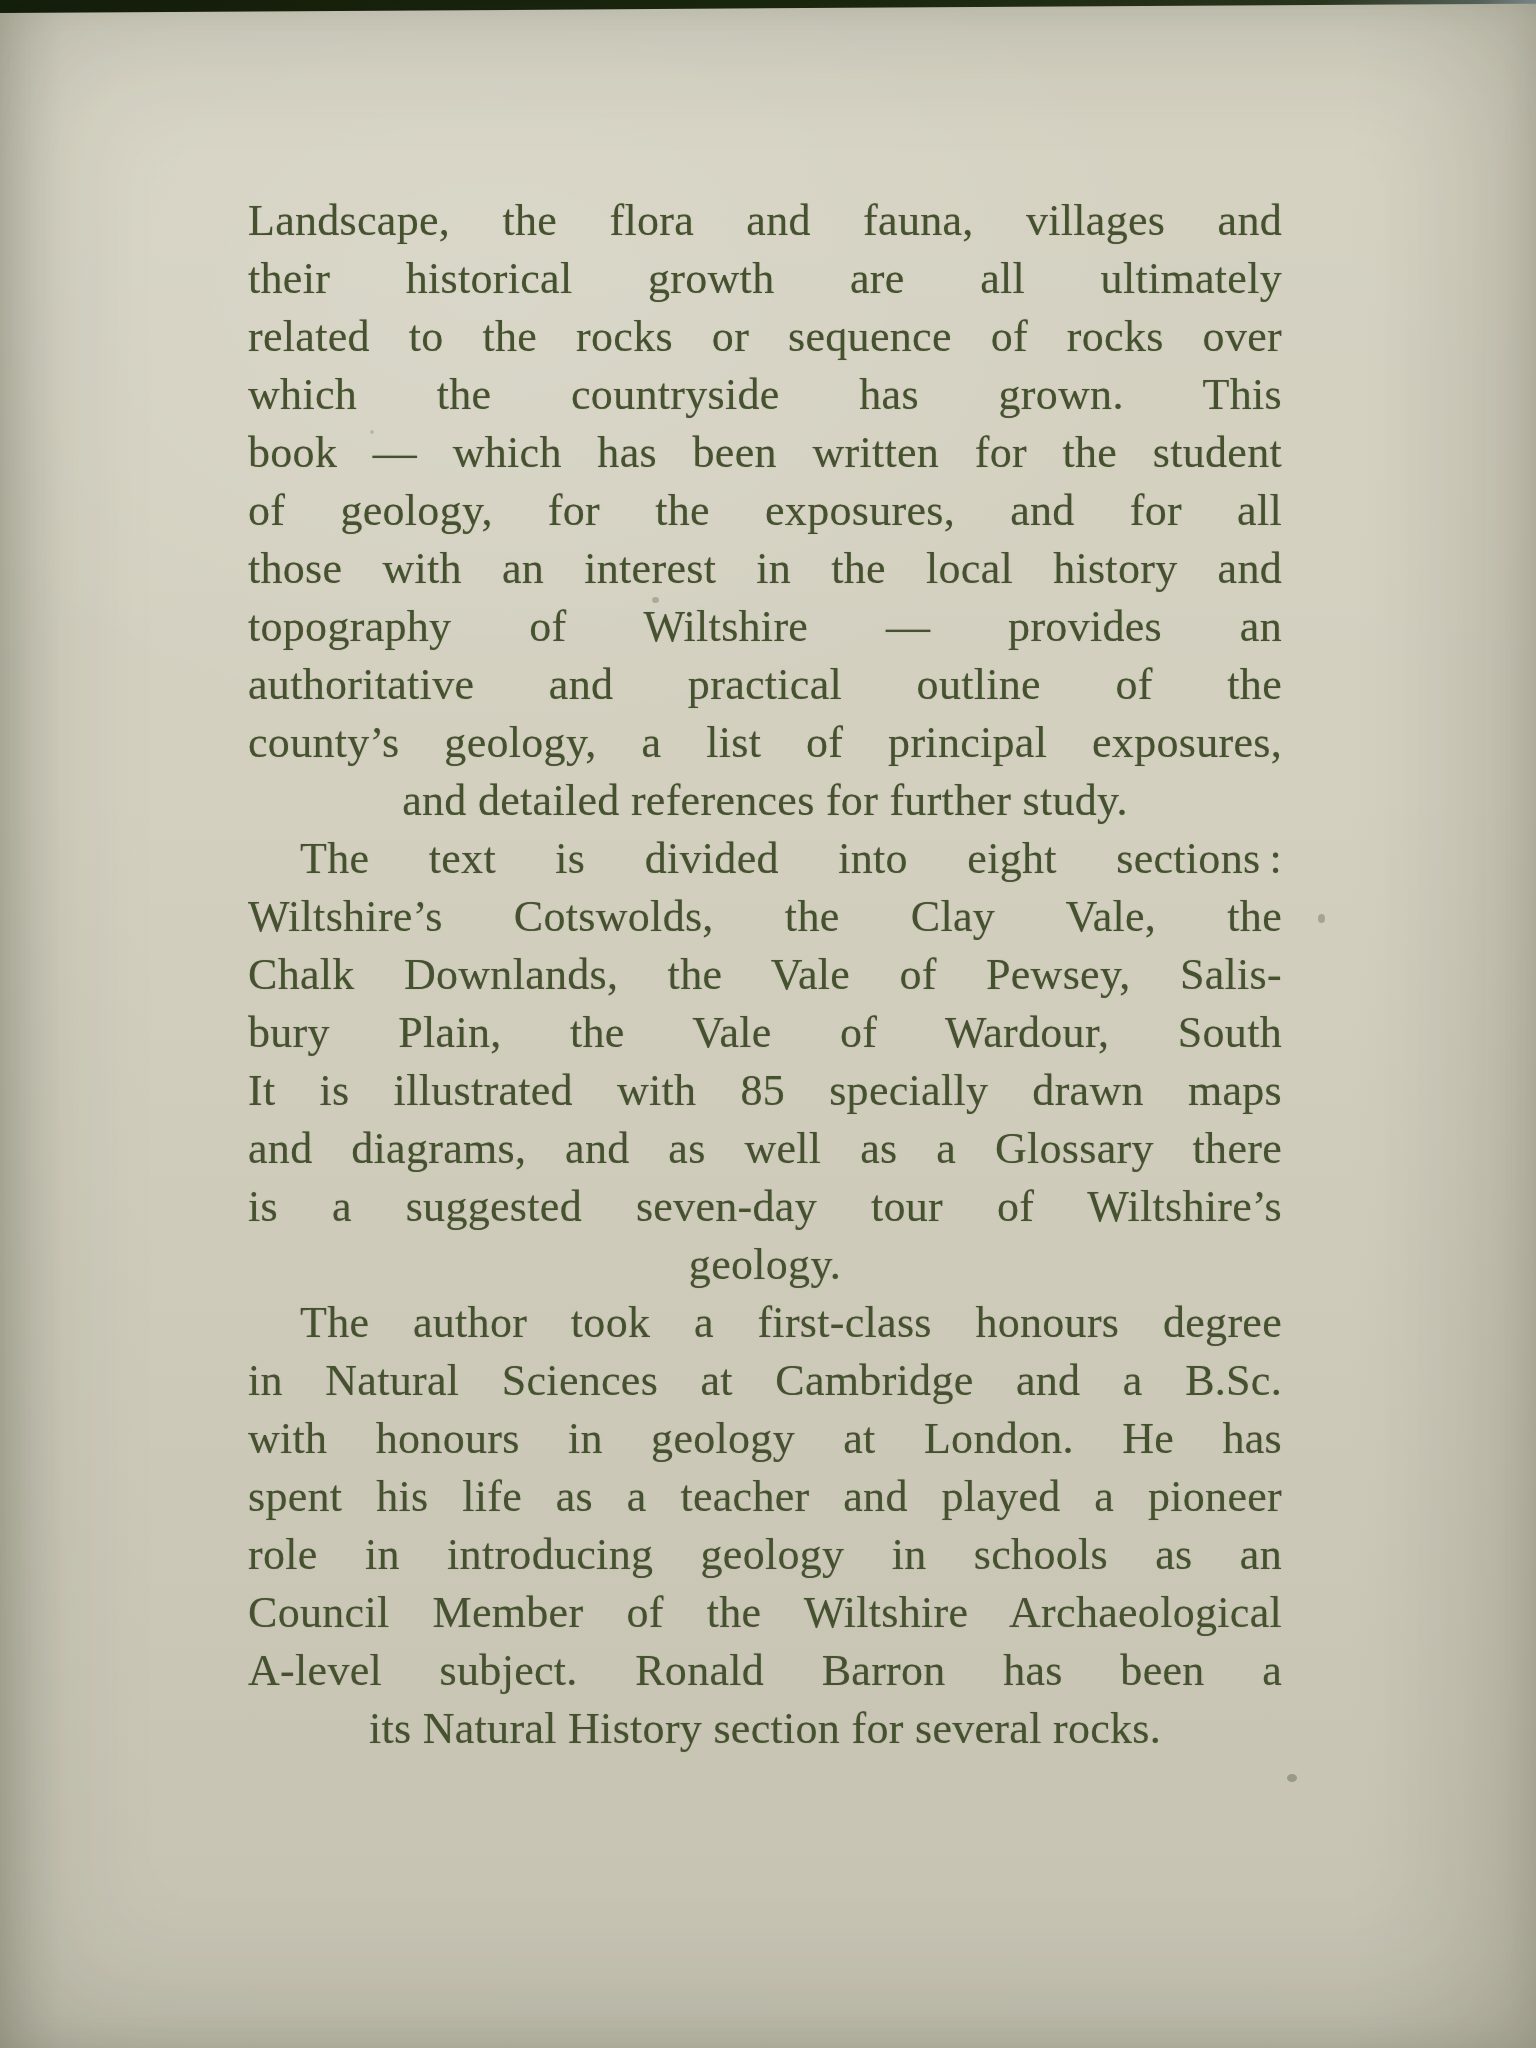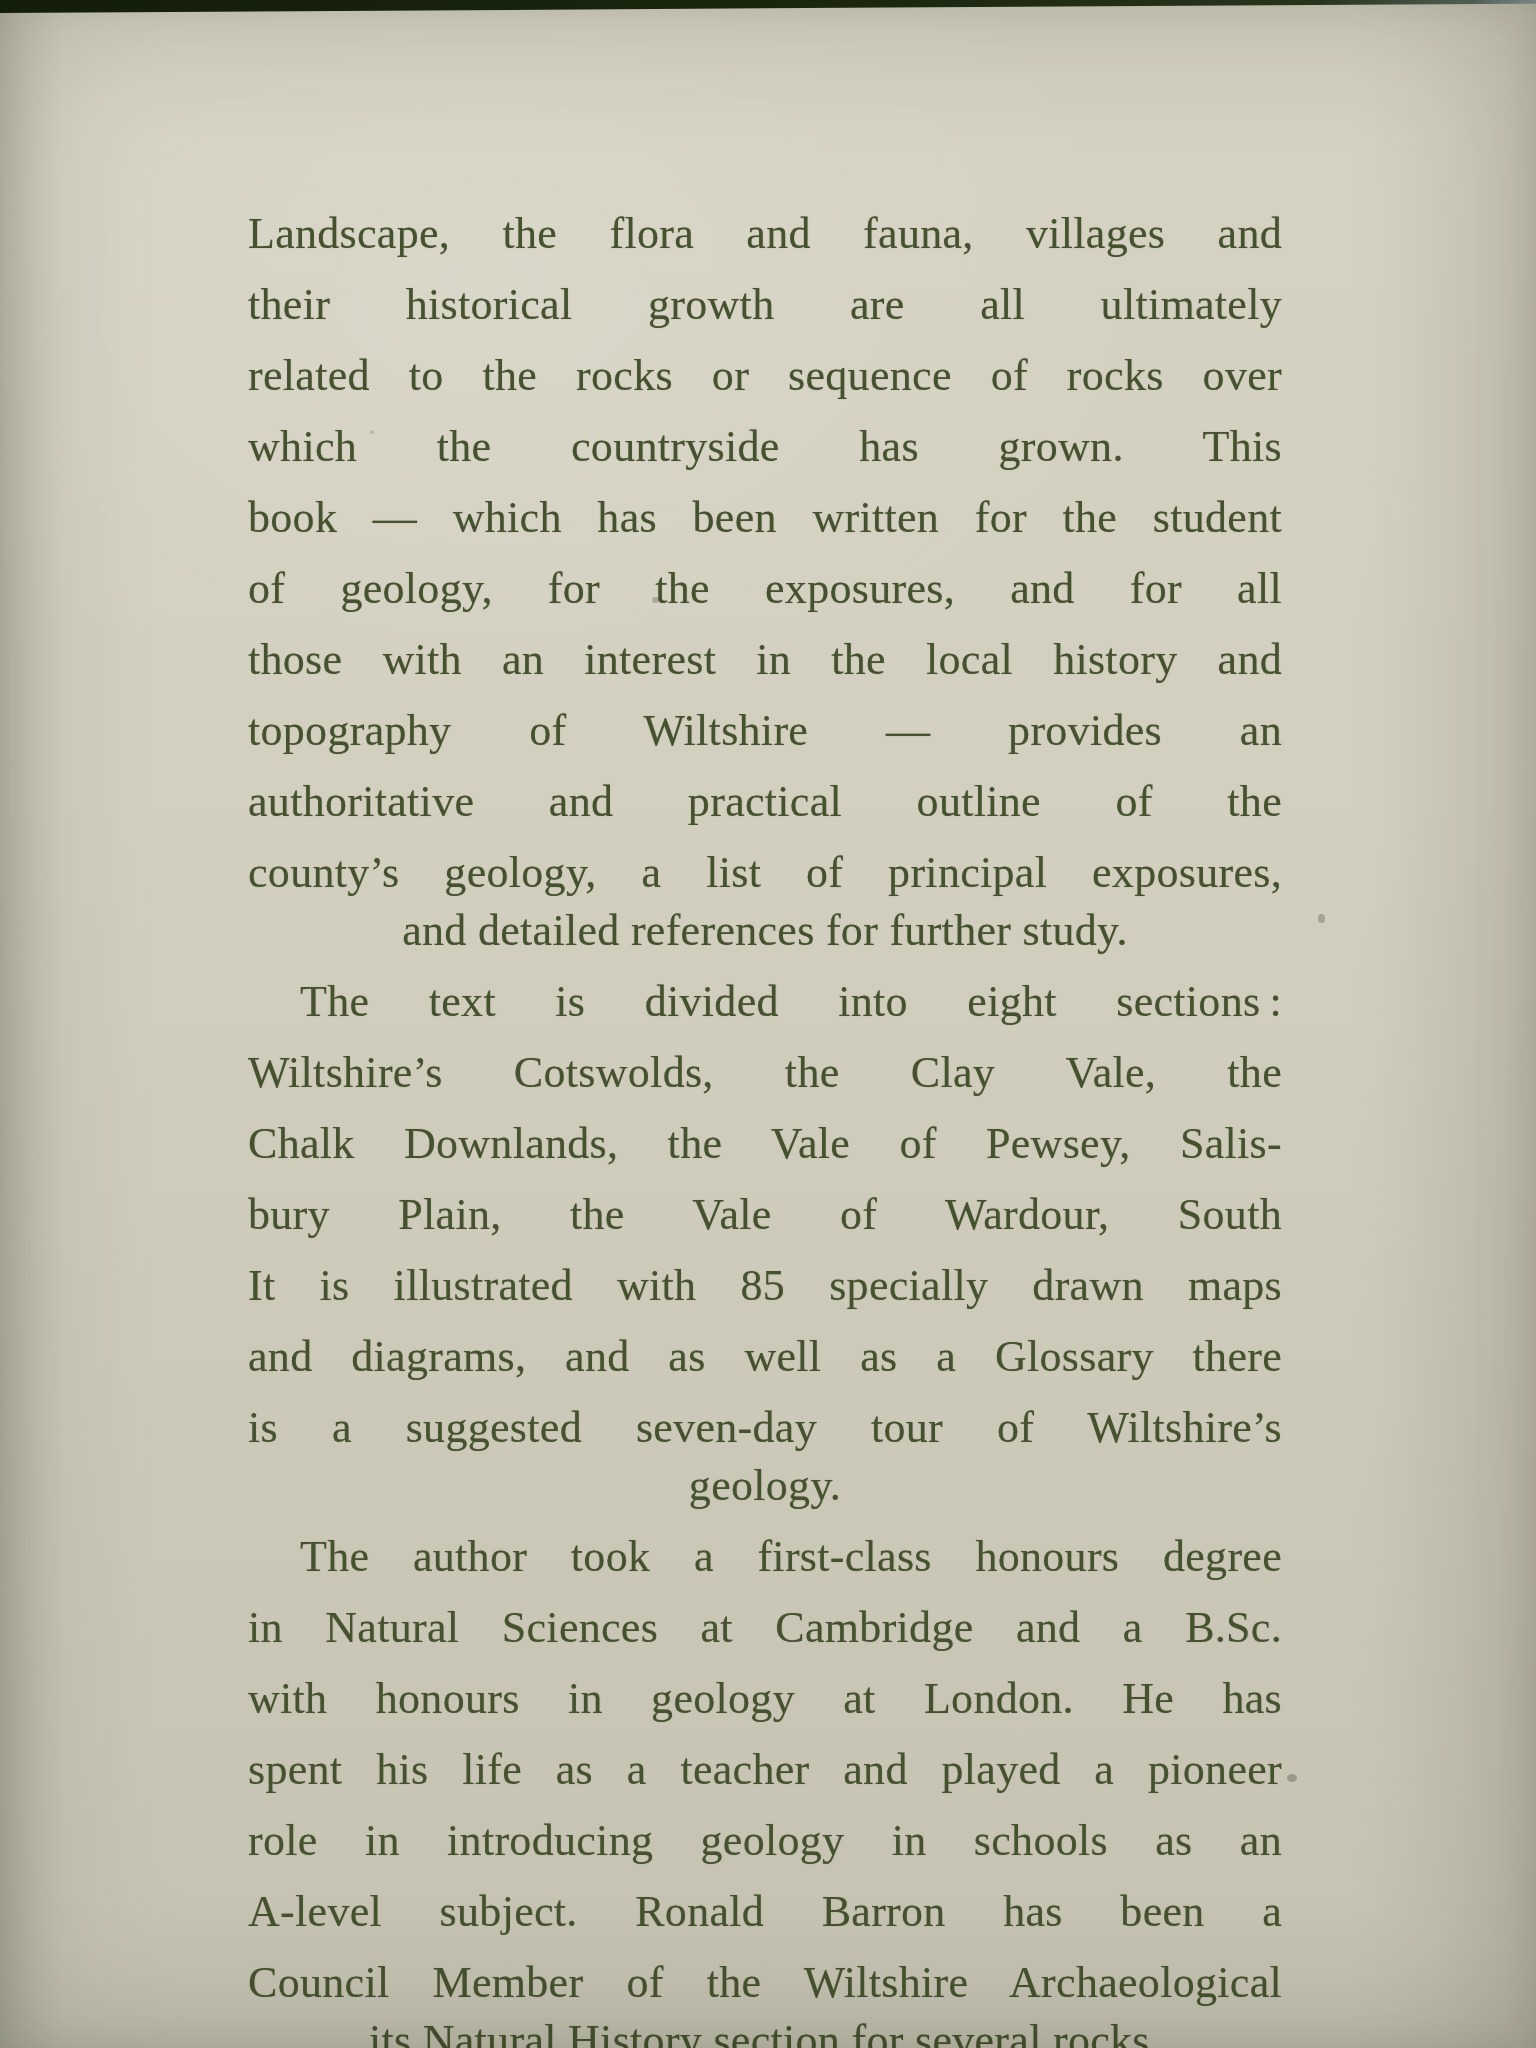--- a/index.html
+++ b/index.html
@@ -49,21 +49,20 @@
     text-shadow: 0 0 1px rgba(70, 82, 47, 0.45);
   }
   .line {
     height: 58px;
     overflow: hidden;
     text-align: center;
   }
   .line.j {
     text-align: justify;
     text-align-last: justify;
-    margin-top: 13px;
   }
   .line.ind {
     text-indent: 52px;
   }
   .speck {
     position: absolute;
     border-radius: 50%;
     background: rgba(58, 68, 38, 0.55);
     pointer-events: none;
   }
@@ -99,22 +98,22 @@
       <div class="line j">bury Plain, the Vale of Wardour, South</div>
       <div class="line j">It is illustrated with 85 specially drawn maps</div>
       <div class="line j">and diagrams, and as well as a Glossary there</div>
       <div class="line j">is a suggested seven-day tour of Wiltshire’s</div>
       <div class="line">geology.</div>
       <div class="line j ind">The author took a first-class honours degree</div>
       <div class="line j">in Natural Sciences at Cambridge and a B.Sc.</div>
       <div class="line j">with honours in geology at London. He has</div>
       <div class="line j">spent his life as a teacher and played a pioneer</div>
       <div class="line j">role in introducing geology in schools as an</div>
+      <div class="line j">Council Member of the Wiltshire Archaeological</div>
       <div class="line j">A-level subject. Ronald Barron has been a</div>
-      <div class="line j">Council Member of the Wiltshire Archaeological</div>
       <div class="line">its Natural History section for several rocks.</div>
     </div>
   <div class="vignette"></div>
 <div class="speck" style="left: 1318px; top: 914px; width: 7px; height: 9px; opacity: 0.55;"></div>
     <div class="speck" style="left: 1287px; top: 1774px; width: 10px; height: 8px; opacity: 0.6;"></div>
     <div class="speck" style="left: 652px; top: 597px; width: 7px; height: 6px; opacity: 0.5;"></div>
     <div class="speck" style="left: 370px; top: 430px; width: 4px; height: 4px; opacity: 0.35;"></div>
   </div>
 
 </body></html>

